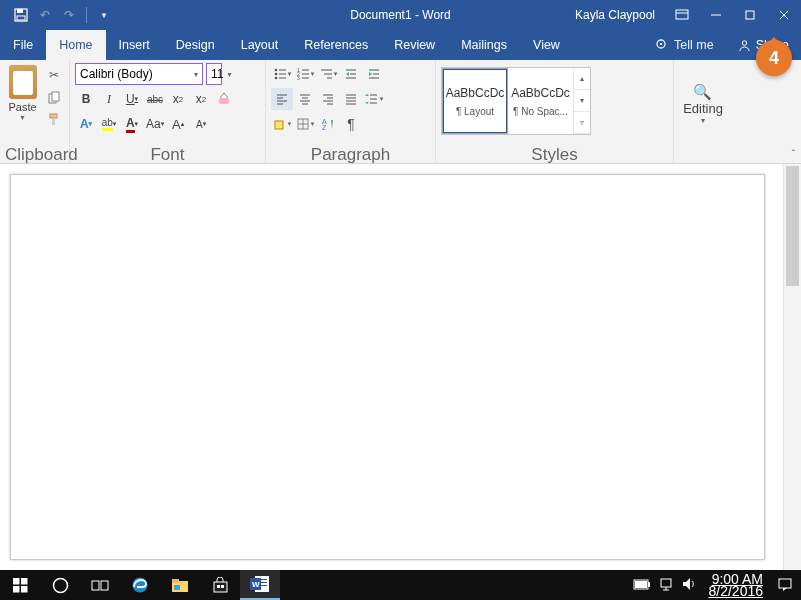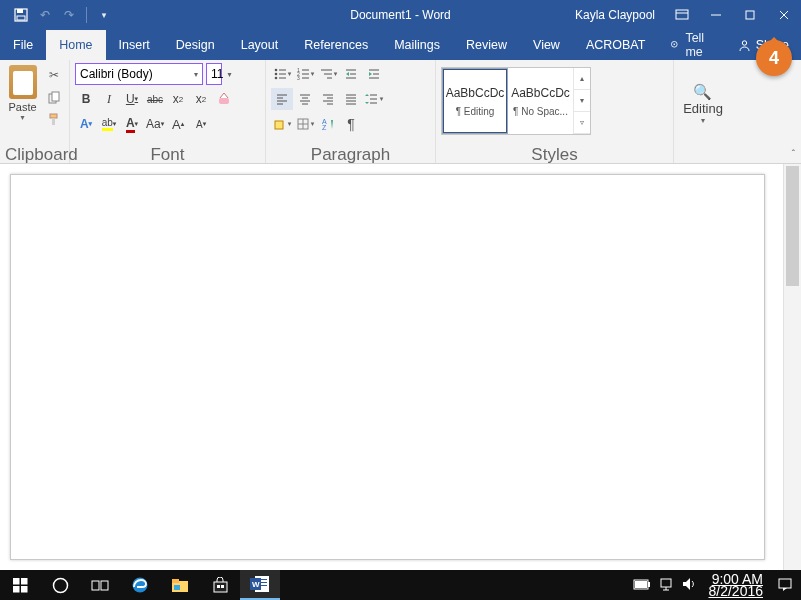--- a/index.html
+++ b/index.html
@@ -139,24 +139,23 @@
   </div>
 </div>
 
 <div class="tabs">
   <div class="tab file">File</div>
   <div class="tab active">Home</div>
   <div class="tab">Insert</div>
   <div class="tab">Design</div>
   <div class="tab">Layout</div>
   <div class="tab">References</div>
+  <div class="tab">Review</div>
   <div class="tab">Mailings</div>
-  <div class="tab">Review</div>
   <div class="tab">View</div>
-  <div class="tab">ACROBAT</div>
   <div class="tabs-spacer"></div>
   <div class="tellme">
     <svg width="14" height="14" viewBox="0 0 14 14">
         <circle cx="6" cy="6" r="4" fill="none" stroke="#fff" stroke-width="1.3"></circle>
         <rect x="5" y="5" width="2" height="2" fill="#fff"></rect>
       </svg>
     <span>Tell me</span>
   </div>
   <div class="share">
     <svg width="13" height="13" viewBox="0 0 13 13">
@@ -377,21 +376,21 @@
       </div>
     </div>
     <div class="group-label">Paragraph</div>
   </div>
 
   <div class="group" style="width:238px;">
     <div class="group-body" style="align-items:flex-start;padding-top:4px;">
       <div class="styles-gallery">
         <div class="style-item sel">
           <div class="style-prev">AaBbCcDc</div>
-          <div class="style-name">¶ Editing</div>
+          <div class="style-name">¶ Layout</div>
         </div>
         <div class="style-item">
           <div class="style-prev">AaBbCcDc</div>
           <div class="style-name">¶ No Spac...</div>
         </div>
         <div class="style-more">
           <div>▴</div>
           <div>▾</div>
           <div>▿</div>
         </div>

